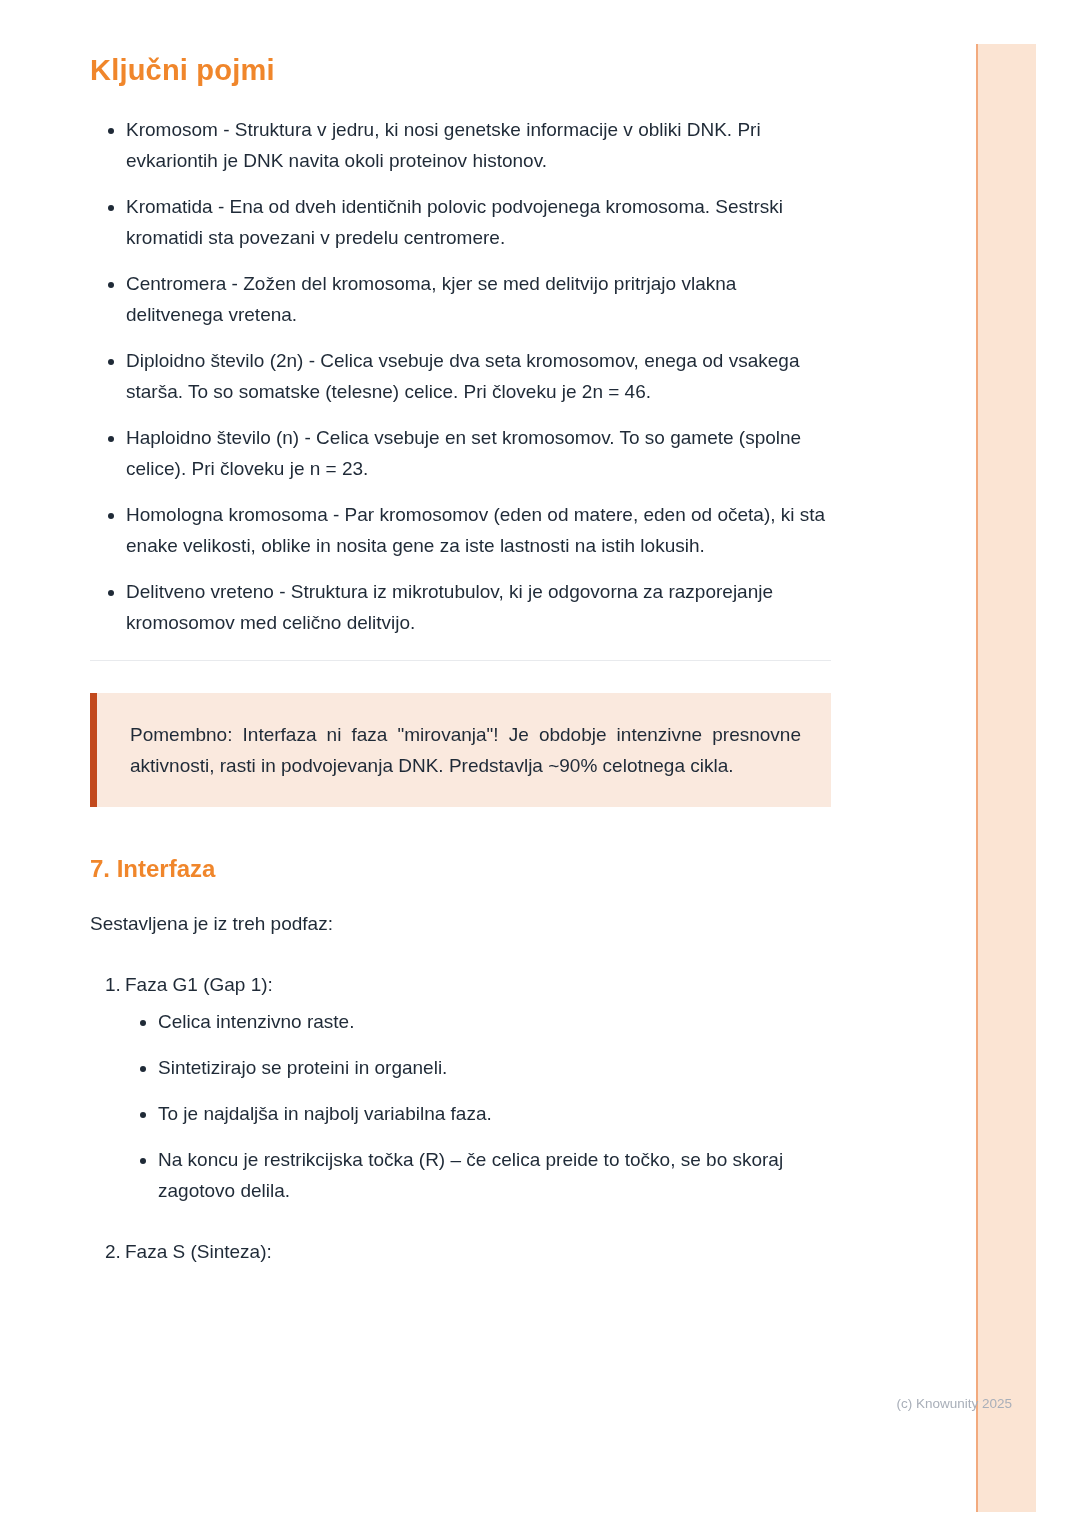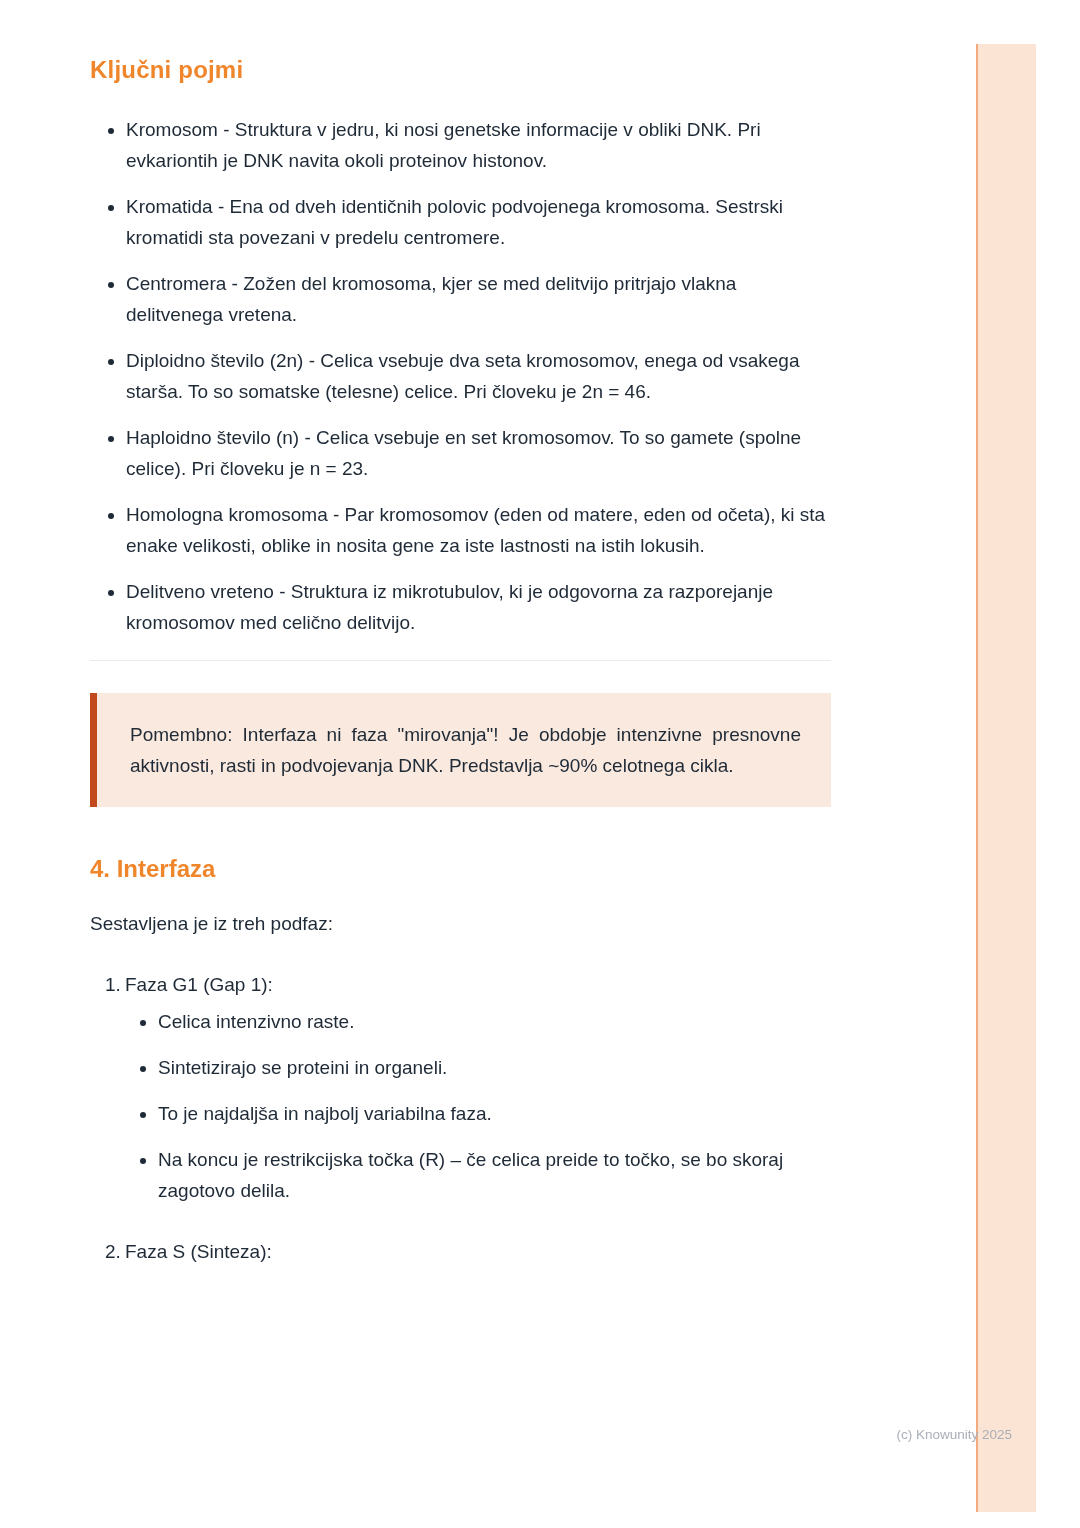--- a/index.html
+++ b/index.html
@@ -25,21 +25,21 @@
   }
   .content {
     position: absolute;
     left: 90px;
     top: 52px;
     width: 741px;
     z-index: 1;
   }
   .section-title {
     color: var(--accent, #F0862B);
-    font-size: 24px;
+    font-size: 29px;
     font-weight: 700;
     line-height: 36px;
     letter-spacing: 0.2px;
   }
   .b { font-weight: 400; }
   .terms {
     margin-top: 26px;
     padding-left: 36px;
     list-style: disc outside;
   }
@@ -96,21 +96,21 @@
     margin-top: 6px;
     padding-left: 33px;
     list-style: disc outside;
   }
   .subpoints li {
     margin-bottom: 15px;
     line-height: 31px;
   }
   .footer {
     position: absolute;
-    top: 1426px;
+    top: 1395px;
     right: 68px;
     z-index: 2;
     font-size: 13.5px;
     color: var(--muted, #A9AFB9);
     line-height: 18px;
   }
 </style>
 </head>
 <body>
 
@@ -131,21 +131,21 @@
   </ul>
 
   <hr class="divider">
 
 
 
   <div class="callout">
     <p><span class="b">Pomembno</span><span>: Interfaza ni faza "mirovanja"! Je obdobje intenzivne presnovne aktivnosti, rasti in podvojevanja DNK. Predstavlja ~90% celotnega cikla.</span></p>
   </div>
 
-  <h3 class="sub-title">4. Interfaza</h3>
+  <h3 class="sub-title">7. Interfaza</h3>
 
   <p class="lead">Sestavljena je iz treh podfaz:</p>
 
   <div class="olist">
 
     <div class="onum-item">
       <span class="onum">1.</span>
       <div class="obody">
         <span class="b">Faza G1 (Gap 1)</span><span>:</span>
         <ul class="subpoints">

